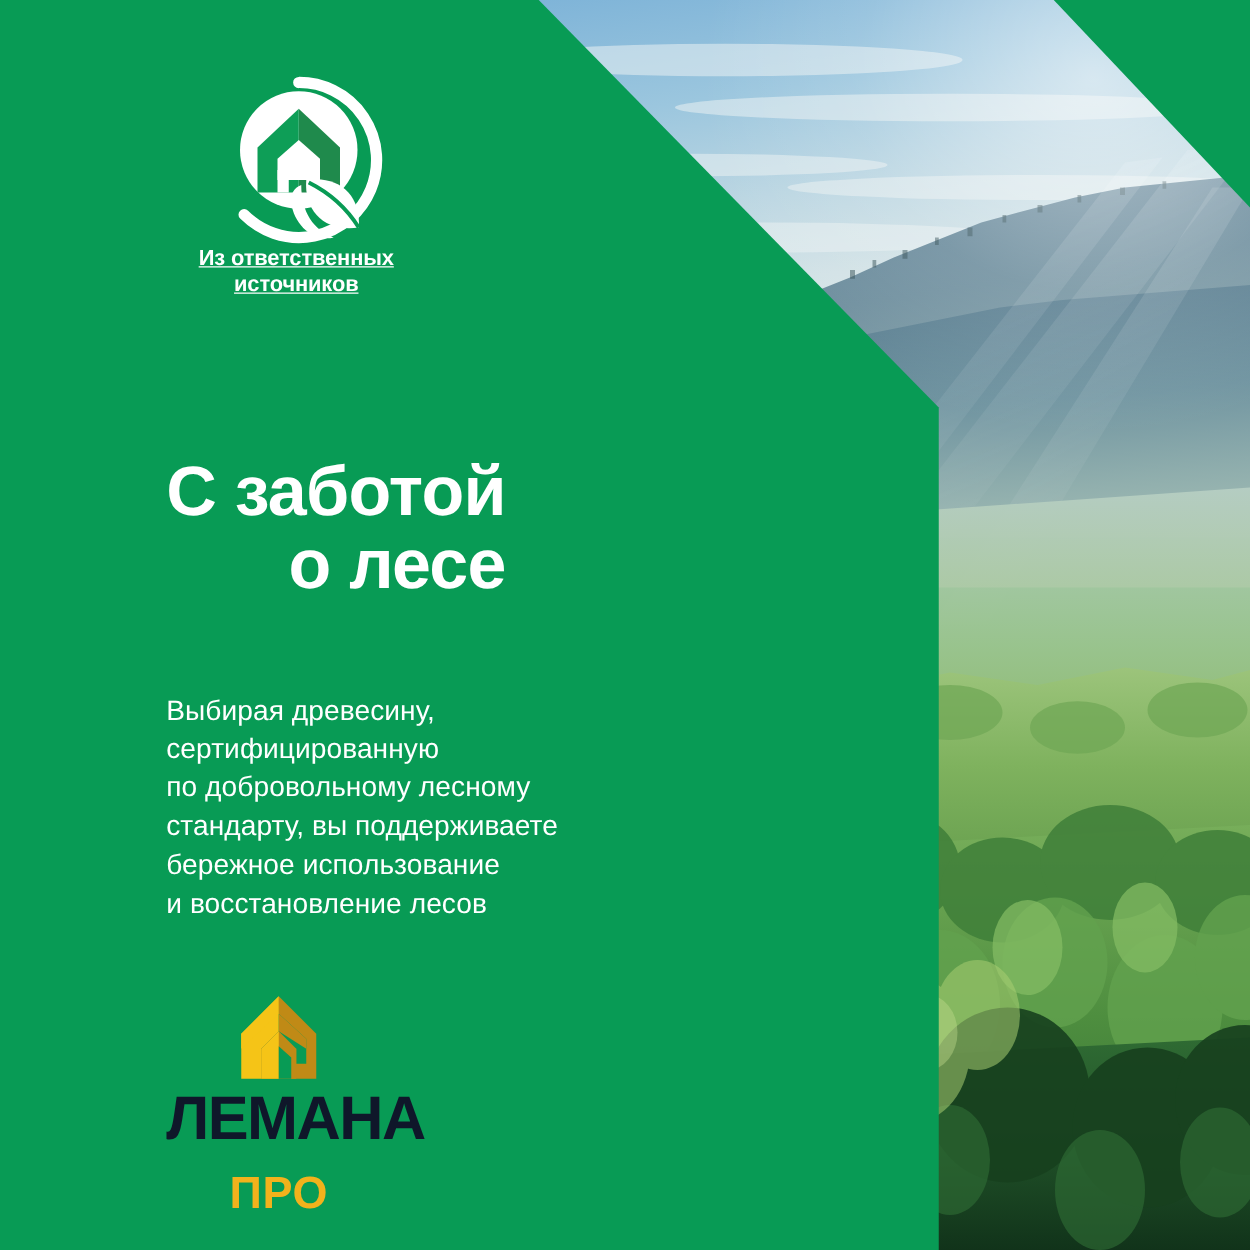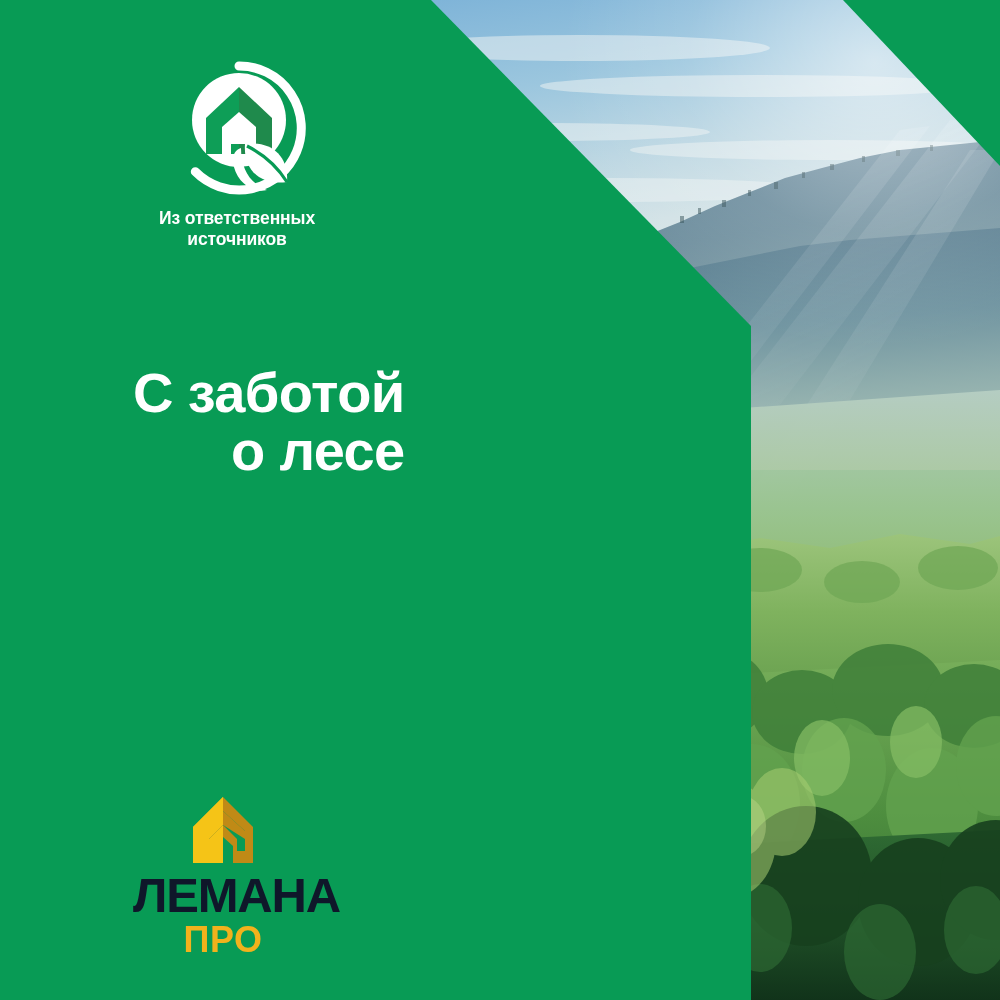--- a/index.html
+++ b/index.html
@@ -50,29 +50,29 @@
     top: 60px;
     width: 260px;
   }
   .badge-mark {
     width: 136px;
     height: 136px;
     margin-left: 38px;
     display: block;
   }
   .badge-caption {
-    margin-top: 12px;
     text-align: center;
     color: #ffffff;
     font-size: 17.5px;
     font-weight: bold;
     line-height: 1.22;
     letter-spacing: -0.1px;
     width: 200px;
     margin-left: 4px;
+    text-decoration: underline;
   }
 
   
   .headline {
     position: absolute;
     left: 133px;
     top: 326px;
     color: #ffffff;
     font-size: 56px;
     font-weight: bold;
@@ -114,21 +114,21 @@
     color: #0f172a;
     font-size: 49px;
     font-weight: bold;
     letter-spacing: -1.2px;
     line-height: 1;
     text-align: center;
     width: 180px;
   }
   .brand-sub {
     display: block;
-    margin-top: 2px;
+    margin-top: 16px;
     color: #F2B21C;
     font-size: 36px;
     font-weight: bold;
     letter-spacing: 0.5px;
     line-height: 1;
     text-align: center;
     width: 180px;
   }
 </style>
 </head>
@@ -326,20 +326,26 @@
 
         <path d="M70,88 C70,110 80,124 96,130 C80,134 64,120 62,102 C61,96 64,90 70,88 Z" fill="#ffffff"></path>
       </svg>
       <div class="badge-caption">Из ответственных
 источников</div>
     </div>
 
     <h1 class="headline">С заботой
 о лесе</h1>
 
+    <p class="body-copy">Выбирая древесину,
+сертифицированную
+по добровольному лесному
+стандарту, вы поддерживаете
+бережное использование
+и восстановление лесов</p>
 
     <div class="brand">
       <svg class="brand-mark" viewBox="0 0 76 72">
 
         <path d="M38,2 L8,32 L8,68 L24,68 L24,44 L38,30 Z" fill="#F5C417"></path>
         <path d="M38,2 L8,32 L8,44 L38,16 Z" fill="#F5C417"></path>
 
         <path d="M38,2 L68,32 L68,68 L38,68 L38,44 L52,44 L52,56 L60,56 L60,36 L38,16 Z" fill="#C08A16"></path>
         <path d="M38,16 L60,36 L60,44 L38,30 Z" fill="#C08A16"></path>
 

